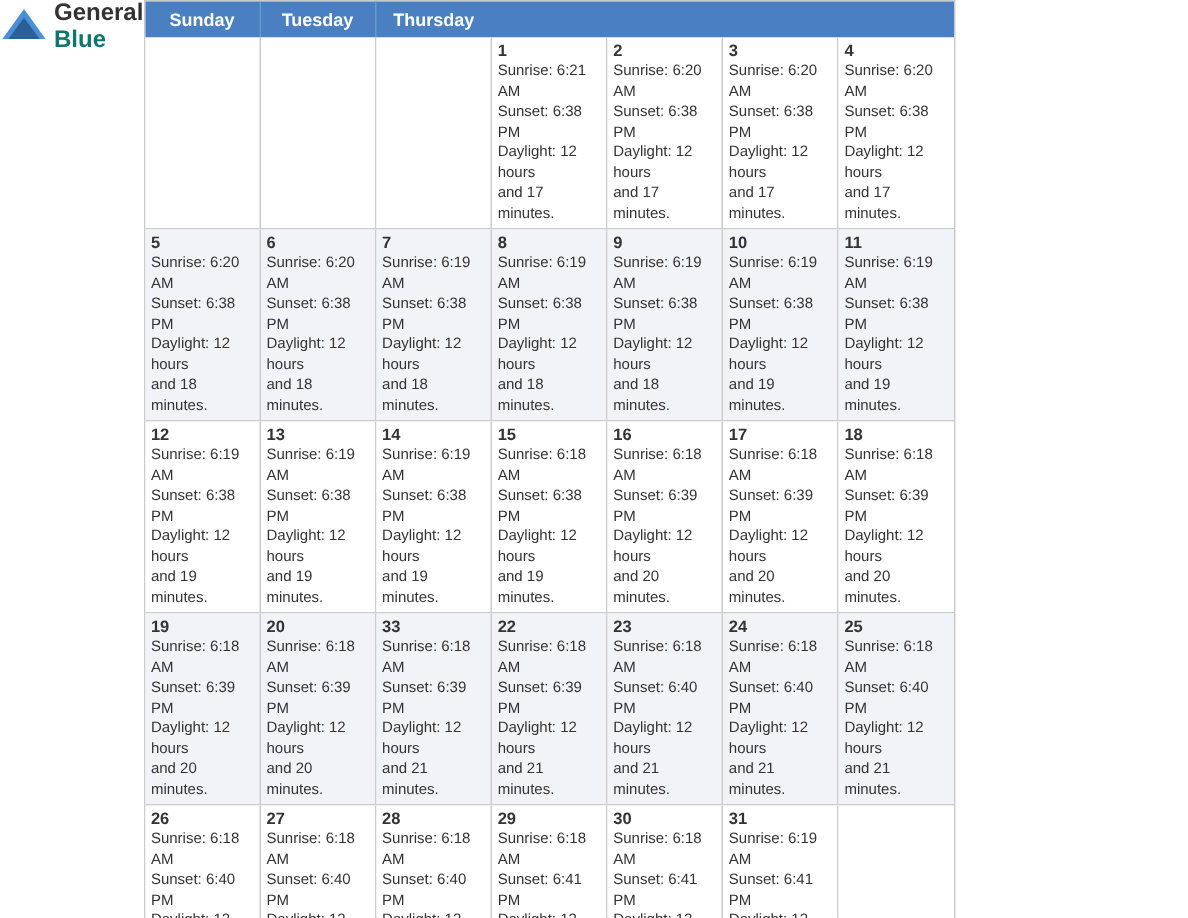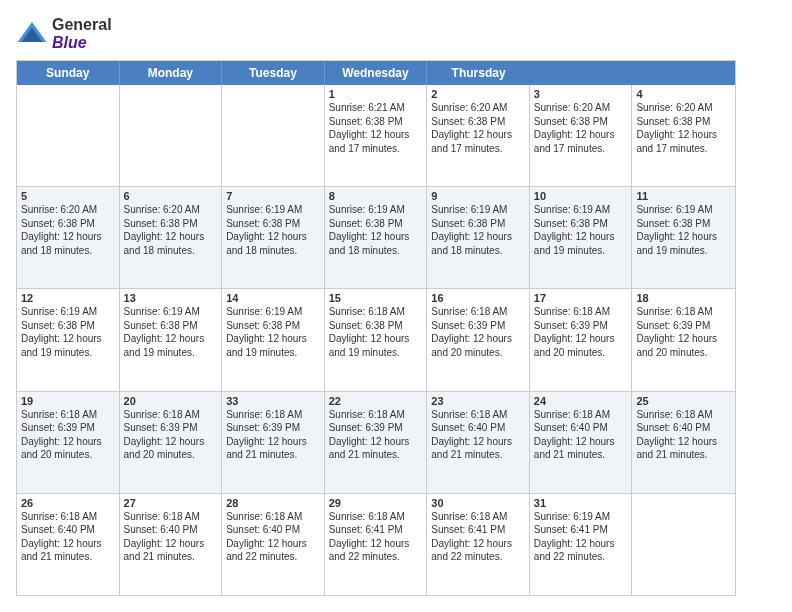--- a/index.html
+++ b/index.html
@@ -4,25 +4,24 @@
   <style>
     * { margin: 0; padding: 0; box-sizing: border-box; }
     body {
       font-family: Arial, sans-serif;
       background: #fff;
       width: 792px;
       height: 612px;
       overflow: hidden;
     }
     .page {
-      width: 752px;
+      width: 637px;
       height: 612px;
-      padding: 16px;
-      display: flex;
-      flex-direction: column;
+      display: flex;
+      flex-direction: row;
     }
     .header {
       display: flex;
       justify-content: space-between;
       align-items: flex-start;
       margin-bottom: 8px;
     }
     .logo {
       display: flex;
       align-items: center;
@@ -103,35 +102,33 @@
 
 <div class="page">
   <div class="header">
     <div class="logo">
       <svg class="logo-icon" viewBox="0 0 40 40" xmlns="http://www.w3.org/2000/svg">
         <polygon points="20,5 38,30 2,30" fill="#4a90d9"></polygon>
         <polygon points="20,12 33,30 7,30" fill="#2a6099"></polygon>
       </svg>
       <div>
         <div style="font-size:16px;font-weight:bold;color:#333;">General</div>
-        <div style="font-size:16px;font-weight:bold;color:#4c1d95;font-style:italic;">Blue</div>
+        <div style="font-size:16px;font-weight:bold;color:#0f766e;">Blue</div>
       </div>
     </div>
     <div class="title-block">
       <div class="month-year"></div>
       <div class="location"></div>
     </div>
   </div>
 
   <div class="calendar">
     <div class="cal-header">
     <div class="cal-header-cell">Sunday</div>
-        <div class="cal-header-cell">Monday</div>
         <div class="cal-header-cell">Tuesday</div>
-        <div class="cal-header-cell">Wednesday</div>
         <div class="cal-header-cell">Thursday</div>
       </div>
     <div class="cal-body">
     <div class="cal-row">
           <div class="cal-cell"></div>
           <div class="cal-cell"></div>
           <div class="cal-cell"></div>
           <div class="cal-cell">
             <span class="day-num">1</span>
             <div class="day-info">Sunrise: 6:21 AM<br>Sunset: 6:38 PM<br>Daylight: 12 hours<br>and 17 minutes.</div>

